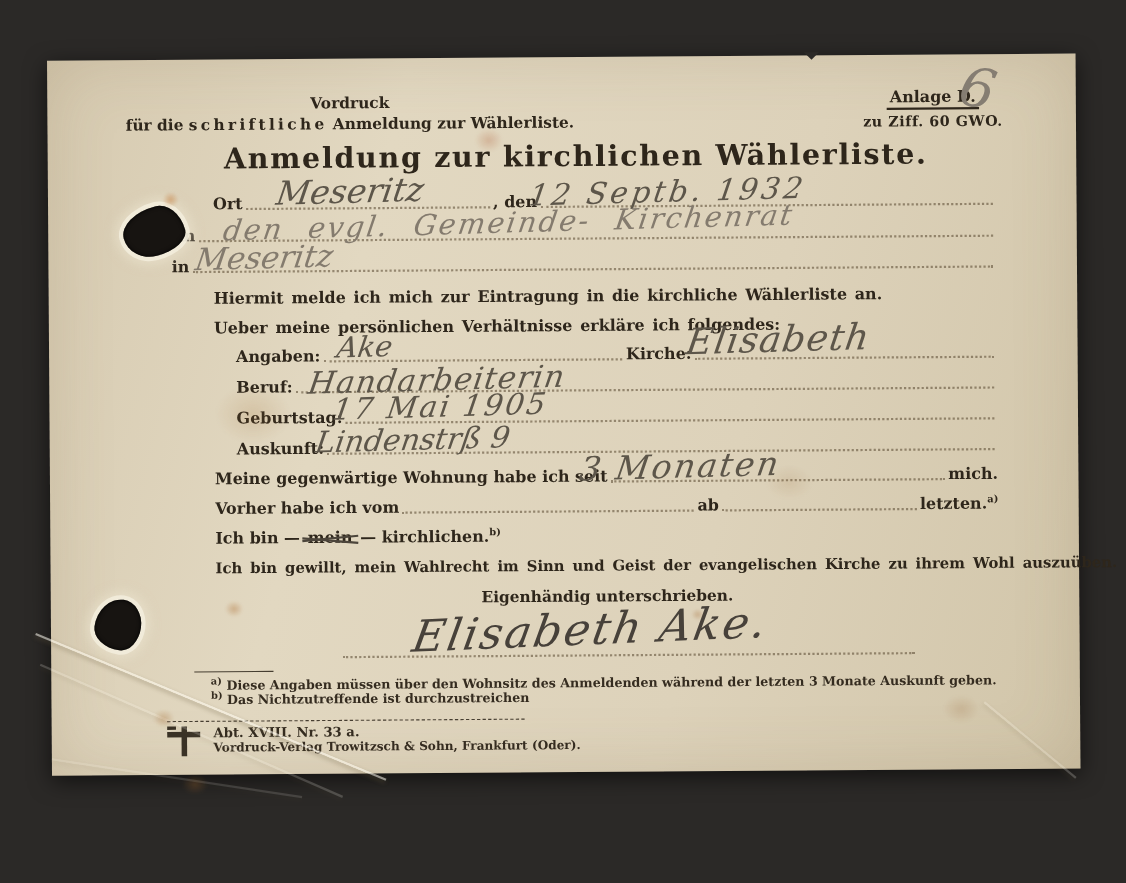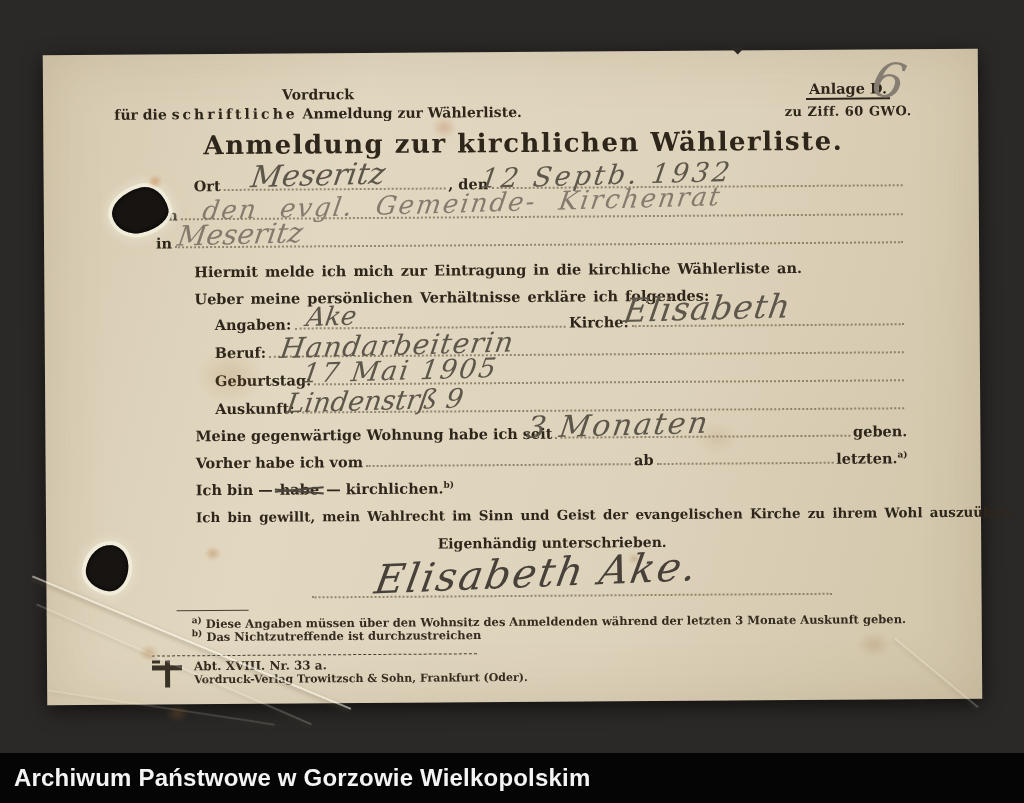--- a/index.html
+++ b/index.html
@@ -137,35 +137,35 @@
 
     <div class="row" style="left:170px;top:346px;width:692px;">
       <span class="lbl">Auskunft:</span>
       <span class="dots"></span>
     </div>
     <div class="hw" style="left:242px;top:332px;font-size:27px;">Lindenstrß 9</div>
 
     <div class="row" style="left:150px;top:373px;width:712px;">
       <span class="lbl">Meine gegenwärtige Wohnung habe ich seit</span>
       <span class="dots"></span>
-      <span class="lbl">geben.</span>
+      <span class="lbl">mich.</span>
     </div>
     <div class="hw" style="left:482px;top:356px;font-size:30px;letter-spacing:2px;">3 Monaten</div>
 
     <div class="row" style="left:150px;top:400px;width:712px;">
       <span class="lbl">Vorher habe ich vom</span>
       <span class="dots" style="flex:1.5"></span>
       <span class="lbl">ab</span>
       <span class="dots"></span>
       <span class="lbl"><span>letzten.</span><span class="sup">a)</span></span>
     </div>
 
     <div class="abs print" style="left:150px;top:427px;font-size:14.5px;">
       <span>Ich bin —</span>
-      <span class="struck">habe</span>
+      <span class="struck">mein</span>
       <span>— kirchlichen.</span><span class="sup">b)</span>
     </div>
 
     <div class="abs print" style="left:150px;top:455px;width:715px;font-size:13.5px;white-space:nowrap;word-spacing:2.5px;">Ich bin gewillt, mein Wahlrecht im Sinn und Geist der evangelischen Kirche zu ihrem Wohl auszuüben.</div>
 
     <div class="abs print" style="left:150px;top:483px;width:712px;text-align:center;font-size:14px;">Eigenhändig unterschrieben.</div>
 
     <div class="abs" style="left:265px;top:543px;width:520px;border-bottom:2px dotted rgba(85,70,45,.55);"></div>
     <div class="hw" style="left:330px;top:498px;font-size:40px;color:#47413a;letter-spacing:2px;transform:skewX(-12deg) rotate(-2deg);">Elisabeth Ake.</div>
 
@@ -199,17 +199,14 @@
     <div class="stain" style="left:104px;top:120px;width:15px;height:14px;background:radial-gradient(rgba(190,110,40,.45),transparent 70%);"></div>
     <div class="stain" style="left:150px;top:295px;width:70px;height:55px;background:radial-gradient(rgba(160,110,50,.18),transparent 70%);"></div>
     <div class="stain" style="left:158px;top:492px;width:17px;height:15px;background:radial-gradient(rgba(170,105,45,.38),transparent 70%);"></div>
     <div class="stain" style="left:92px;top:590px;width:20px;height:17px;background:radial-gradient(rgba(165,105,45,.33),transparent 70%);"></div>
     <div class="stain" style="left:118px;top:650px;width:24px;height:18px;background:radial-gradient(rgba(165,105,45,.28),transparent 70%);"></div>
     <div class="stain" style="left:810px;top:582px;width:34px;height:26px;background:radial-gradient(rgba(150,100,50,.2),transparent 70%);"></div>
     <div class="stain" style="left:582px;top:502px;width:12px;height:11px;background:radial-gradient(rgba(160,100,45,.32),transparent 70%);"></div>
     <div class="stain" style="left:650px;top:372px;width:44px;height:32px;background:radial-gradient(rgba(150,100,50,.13),transparent 70%);"></div>
   </div>
 
-  <div class="bar">
-    <span>Archiwum Państwowe w Gorzowie Wielkopolskim</span>
-  </div>
 
 </div>
 
 </body></html>

